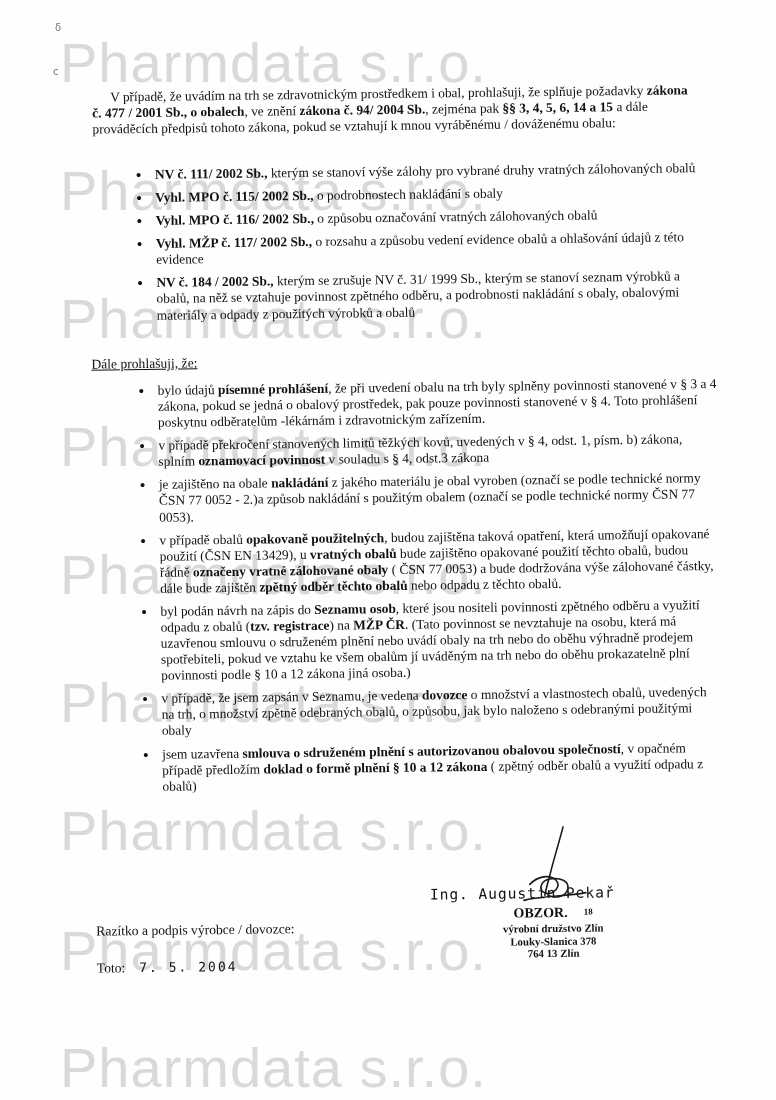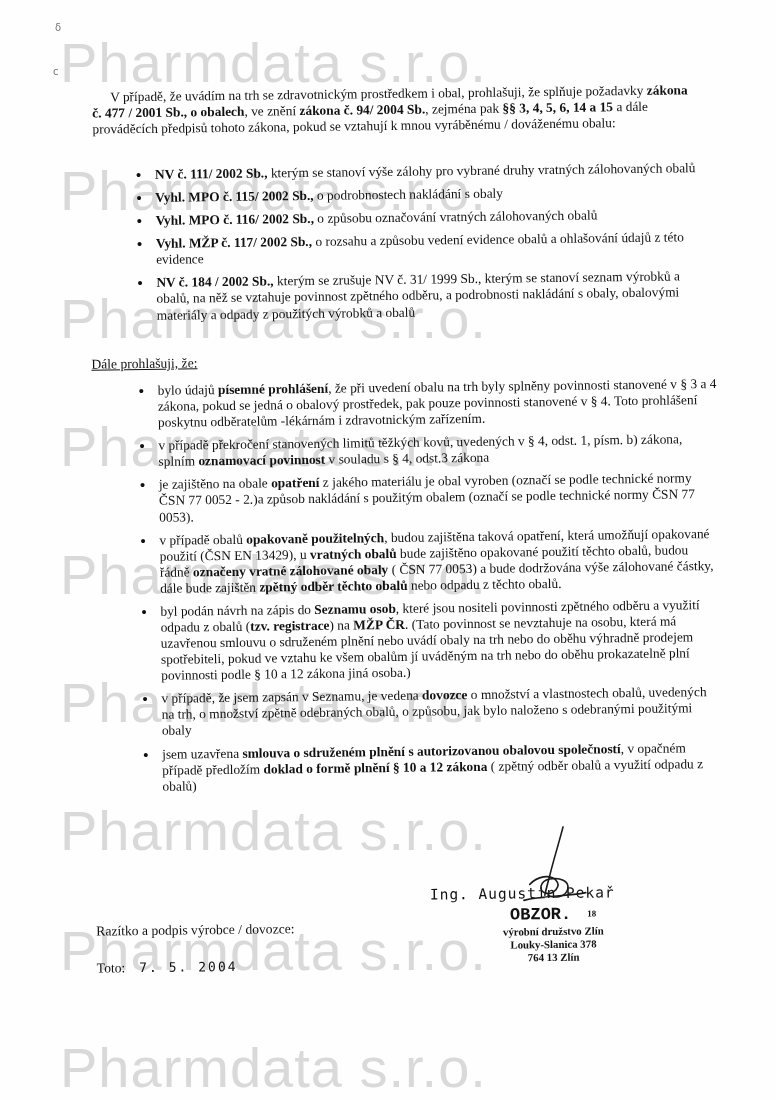--- a/index.html
+++ b/index.html
@@ -53,21 +53,21 @@
   .sec2-title{position:absolute;left:88px;top:357px;margin:0;font-size:13.6px;}
 
   
   .sig-scribble{position:absolute;left:498px;top:830px;z-index:1;}
   .sig-name{
     position:absolute;left:420px;top:891px;
     font-family:"DejaVu Sans Mono", monospace;
     font-size:14.5px;letter-spacing:1px;white-space:nowrap;
   }
   .stamp-block{position:absolute;left:448px;top:911px;width:190px;text-align:center;}
-  .stamp-line1{font-weight:bold;font-size:17px;font-family:Liberation Mono, monospace;}
+  .stamp-line1{font-weight:bold;font-size:14px;}
   .stamp-num{font-weight:bold;font-size:9px;margin-left:16px;vertical-align:2px;}
   .stamp-line{font-weight:bold;font-size:10.8px;line-height:1.18;}
 
   .footer-stamp-label{position:absolute;left:86px;top:924px;font-size:13.6px;}
   .footer-date{position:absolute;left:86px;top:961px;font-size:13.6px;}
   .footer-date .date-value{
     font-family:"DejaVu Sans Mono", monospace;
     font-size:13px;margin-left:14px;letter-spacing:2px;
   }
 </style>
@@ -101,21 +101,21 @@
         <li><span class="b">Vyhl. MPO č. 116/ 2002 Sb.,</span><span> o způsobu označování vratných zálohovaných obalů</span></li>
         <li><span class="b">Vyhl. MŽP č. 117/ 2002 Sb.,</span><span> o rozsahu a způsobu vedení evidence obalů a ohlašování údajů z této evidence</span></li>
         <li><span class="b">NV č. 184 / 2002 Sb.,</span><span> kterým se zrušuje NV č. 31/ 1999 Sb., kterým se stanoví seznam výrobků a obalů, na něž se vztahuje povinnost zpětného odběru, a podrobnosti nakládání s obaly, obalovými materiály a odpady z použitých výrobků a obalů</span></li>
       </ul>
 
     <p class="sec2-title"><span class="u">Dále prohlašuji, že:</span></p>
 
     <ul class="doc-list list2">
         <li><span>bylo údajů </span><span class="b">písemné prohlášení</span><span>, že při uvedení obalu na trh byly splněny povinnosti stanovené v § 3 a 4 zákona, pokud se jedná o obalový prostředek, pak pouze povinnosti stanovené v § 4. Toto prohlášení poskytnu odběratelům -lékárnám i zdravotnickým zařízením.</span></li>
         <li><span>v případě překročení stanovených limitů těžkých kovů, uvedených v § 4, odst. 1, písm. b) zákona, splním </span><span class="b">oznamovací povinnost</span><span> v souladu s § 4, odst.3 zákona</span></li>
-        <li><span>je zajištěno na obale </span><span class="b">opatření</span><span> z jakého materiálu je obal vyroben (označí se podle technické normy ČSN 77 0052 - 2.)a způsob nakládání s použitým obalem (označí se podle technické normy ČSN 77 0053).</span></li>
+        <li><span>je zajištěno na obale </span><span class="b">nakládání</span><span> z jakého materiálu je obal vyroben (označí se podle technické normy ČSN 77 0052 - 2.)a způsob nakládání s použitým obalem (označí se podle technické normy ČSN 77 0053).</span></li>
         <li><span>v případě obalů </span><span class="b">opakovaně použitelných</span><span>, budou zajištěna taková opatření, která umožňují opakované použití (ČSN EN 13429), u </span><span class="b">vratných obalů</span><span> bude zajištěno opakované použití těchto obalů, budou řádně </span><span class="b">označeny vratné zálohované obaly</span><span> ( ČSN 77 0053) a bude dodržována výše zálohované částky, dále bude zajištěn </span><span class="b">zpětný odběr těchto obalů</span><span> nebo odpadu z těchto obalů.</span></li>
         <li><span>byl podán návrh na zápis do </span><span class="b">Seznamu osob</span><span>, které jsou nositeli povinnosti zpětného odběru a využití odpadu z obalů (</span><span class="b">tzv. registrace</span><span>) na </span><span class="b">MŽP ČR</span><span>. (Tato povinnost se nevztahuje na osobu, která má uzavřenou smlouvu o sdruženém plnění nebo uvádí obaly na trh nebo do oběhu výhradně prodejem spotřebiteli, pokud ve vztahu ke všem obalům jí uváděným na trh nebo do oběhu prokazatelně plní povinnosti podle § 10 a 12 zákona jiná osoba.)</span></li>
         <li><span>v případě, že jsem zapsán v Seznamu, je vedena </span><span class="b">dovozce</span><span> o množství a vlastnostech obalů, uvedených na trh, o množství zpětně odebraných obalů, o způsobu, jak bylo naloženo s odebranými použitými obaly</span></li>
         <li><span>jsem uzavřena </span><span class="b">smlouva o sdruženém plnění s autorizovanou obalovou společností</span><span>, v opačném případě předložím </span><span class="b">doklad o formě plnění § 10 a 12 zákona</span><span> ( zpětný odběr obalů a využití odpadu z obalů)</span></li>
       </ul>
 
     <svg class="sig-scribble" width="92" height="82" viewBox="0 0 92 82">
       <g fill="none" stroke="#1a1a1a" stroke-width="1.6" stroke-linecap="round">
         <path d="M56,3 C52,18 46,36 42,52 C40,59 38,66 37,71"></path>
         <path d="M22,60 C30,52 42,50 48,56 C54,62 46,71 38,69 C30,67 32,57 42,55 C52,53 62,57 60,65 C58,73 47,75 40,71"></path>

